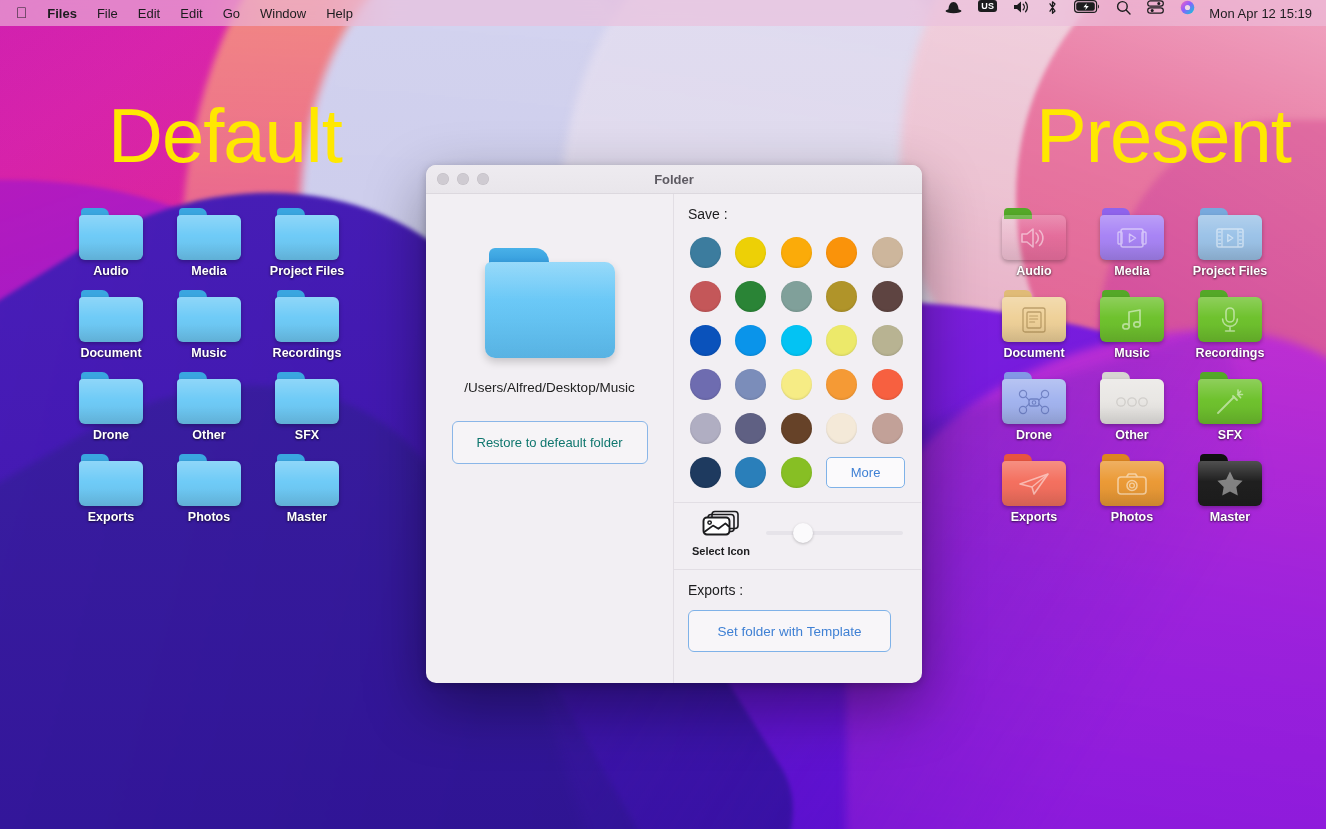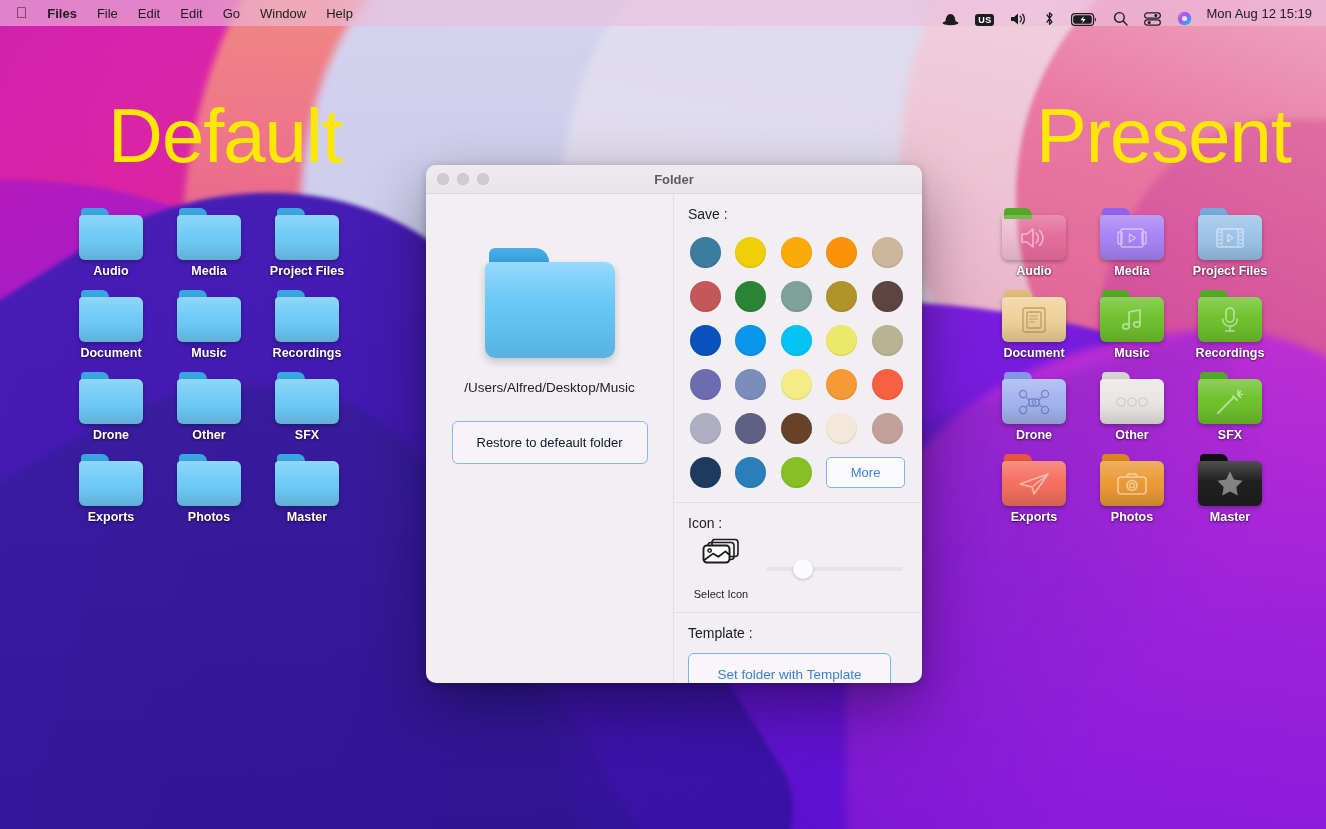--- a/index.html
+++ b/index.html
@@ -111,21 +111,21 @@
     background:rgba(236,190,219,.62);
     backdrop-filter:blur(22px);
     display:flex; align-items:center;
     padding:0 10px 0 14px;
     font-size:13px; color:#1c1c1e; z-index:50;
   }
   #menubar .mi{ padding:0 10px; cursor:default; white-space:nowrap; }
   #menubar .mi.bold{ font-weight:bold; }
   #apple{ font-size:15px; padding:0 10px 2px 2px; line-height:1; }
   #spacer{ flex:1; }
-  .status{ padding:0 8px; display:flex; align-items:flex-end; height:26px; }
+  .status{ padding:0 8px; display:flex; align-items:flex-start; height:26px; }
   #clock{ padding-left:6px; padding-right:4px; font-size:13px; white-space:nowrap; }
   .kbd-badge{
     background:#1c1c1e; color:#fff; font-size:9px; font-weight:bold;
     border-radius:3px; padding:1px 3px; letter-spacing:.3px;
   }
 
   
   .deskTitle{
     position:absolute; color:#ffe800; font-size:76px; font-weight:normal;
     letter-spacing:-1px; line-height:1; z-index:5;
@@ -207,21 +207,21 @@
     box-shadow:0 4px 8px rgba(0,0,0,.18);
   }
   #bigfolder .bgloss{
     position:absolute; left:0; top:14px; width:130px; height:96px;
     border-radius:6px 10px 10px 10px;
     background:linear-gradient(180deg,rgba(255,255,255,.25),rgba(255,255,255,0) 40%,rgba(0,0,0,.06));
   }
   #pathtext{ font-size:13.5px; color:#222; margin-bottom:26px; text-align:center; }
   .bluebtn{
     width:196px; height:43px; border:1px solid #8ab6e8; border-radius:6px;
-    background:#f6f4f7; color:#0f172a; font-size:13px;
+    background:#f6f4f7; color:#0f766e; font-size:13px;
     display:flex; align-items:center; justify-content:center;
     cursor:pointer; margin-bottom:1px; font-family:"Liberation Sans", sans-serif;
   }
 
   
   #rightpane{ width:247px; display:flex; flex-direction:column; }
   .sectlabel{ font-size:14px; color:#1c1c1e; padding:12px 0 0 14px; }
   #colorsect{ border-bottom:1px solid #e2dee4; padding-bottom:14px; }
   #swatches{
     display:grid; grid-template-columns:repeat(5,1fr);
@@ -230,21 +230,21 @@
   .sw{ width:31px; height:31px; border-radius:50%; cursor:pointer;
        box-shadow:inset 0 -1px 2px rgba(0,0,0,.12); }
   #morebtn{
     grid-column:4 / span 2; height:31px; border:1px solid #7fb2e8;
     border-radius:5px; background:#fbfafc; color:#3f80d4; font-size:13px;
     display:flex; align-items:center; justify-content:center; cursor:pointer;
   }
   #iconsect{ border-bottom:1px solid #e2dee4; padding-bottom:12px; }
   #iconrow{ display:flex; align-items:center; padding:6px 14px 0 14px; }
   #iconpick{ display:flex; flex-direction:column; align-items:center; width:66px; cursor:pointer; }
-  #iconpick .cap{ font-size:11px; color:#1c1c1e; margin-top:17px; }
+  #iconpick .cap{ font-size:11px; color:#1c1c1e; margin-top:2px;font-weight:bold; }
   #slider{ flex:1; height:20px; position:relative; margin-left:12px; margin-right:4px; cursor:pointer; }
   #track{ position:absolute; left:0; right:0; top:8px; height:4px; border-radius:2px; background:#e6e3e9; }
   #thumb{
     position:absolute; left:27%; top:0; width:20px; height:20px; border-radius:50%;
     background:#fbfafc; box-shadow:0 1px 3px rgba(0,0,0,.22); transform:translateX(-50%);
   }
   #tmplsect{ padding-bottom:12px; }
   #tmplbtn{
     margin:12px 30px 0 14px; height:42px; border:1px solid #7fb2e8; border-radius:6px;
     background:#f8f6f9; color:#3f80d4; font-size:13.5px;
@@ -332,21 +332,21 @@
           <linearGradient id="sg" x1="0" y1="0" x2="1" y2="1">
         <stop offset="0%" stop-color="#ff5fbd"></stop>
             <stop offset="45%" stop-color="#8a5fff"></stop>
             <stop offset="100%" stop-color="#00d4d4"></stop>
       </linearGradient>
         </defs>
       <circle cx="7.5" cy="7.5" r="6.8" fill="url(#sg)"></circle>
         <circle cx="7.5" cy="7.5" r="2.6" fill="#f0d6e6"></circle>
     </svg>
   </div>
-  <div id="clock">Mon Aug 12  15:19</div>
+  <div id="clock">Mon Apr 12  15:19</div>
 </div>
 
 <div class="deskTitle" id="title-default" style="color: rgb(255, 232, 0);">Default</div>
 <div class="deskTitle" id="title-present" style="color: rgb(255, 232, 0);">Present</div>
 
 <div class="grid" id="grid-default">
     <div class="gridrow">
       <div class="ditem">
         <div class="folder">
           <div class="tab" style="background: linear-gradient(rgb(58, 166, 224), rgb(58, 166, 224));"></div>
@@ -698,21 +698,20 @@
             <div class="sw" style="background: rgb(244, 233, 216);"></div>
             <div class="sw" style="background: rgb(194, 161, 152);"></div>
             <div class="sw" style="background: rgb(30, 58, 95);"></div>
             <div class="sw" style="background: rgb(42, 127, 186);"></div>
             <div class="sw" style="background: rgb(135, 191, 36);"></div>
             <div id="morebtn">More</div>
         </div>
       </div>
 
       <div id="iconsect">
-        <div class="sectlabel">Icon :</div>
         <div id="iconrow">
           <div id="iconpick">
             <span>
               <svg width="42" height="30" viewBox="0 0 42 30">
                 <rect x="12" y="2.5" width="26" height="17" rx="3" fill="none" stroke="#1c1c1e" stroke-width="1.6"></rect>
                 <rect x="8" y="5.5" width="26" height="17" rx="3" fill="none" stroke="#1c1c1e" stroke-width="1.6"></rect>
                 <rect x="3.5" y="8.5" width="26" height="17" rx="3.4" fill="#fff" stroke="#1c1c1e" stroke-width="1.9"></rect>
                 <circle cx="9.6" cy="13.6" r="1.7" fill="none" stroke="#1c1c1e" stroke-width="1.5"></circle>
                 <path d="M4.6 22.8 L13 16.6 L18.4 19.8 L25.4 14.4 L28.6 17.2" fill="none" stroke="#1c1c1e" stroke-width="1.8" stroke-linejoin="round" stroke-linecap="round"></path>
               </svg>
@@ -720,19 +719,19 @@
             <span class="cap">Select Icon</span>
           </div>
           <div id="slider">
             <div id="track"></div>
             <div id="thumb" style="left: 27%;"></div>
           </div>
         </div>
       </div>
 
       <div id="tmplsect">
-        <div class="sectlabel">Template :</div>
+        <div class="sectlabel">Exports :</div>
         <div id="tmplbtn">Set folder with Template</div>
       </div>
 
     </div>
   </div>
 </div>
 
 </body></html>

